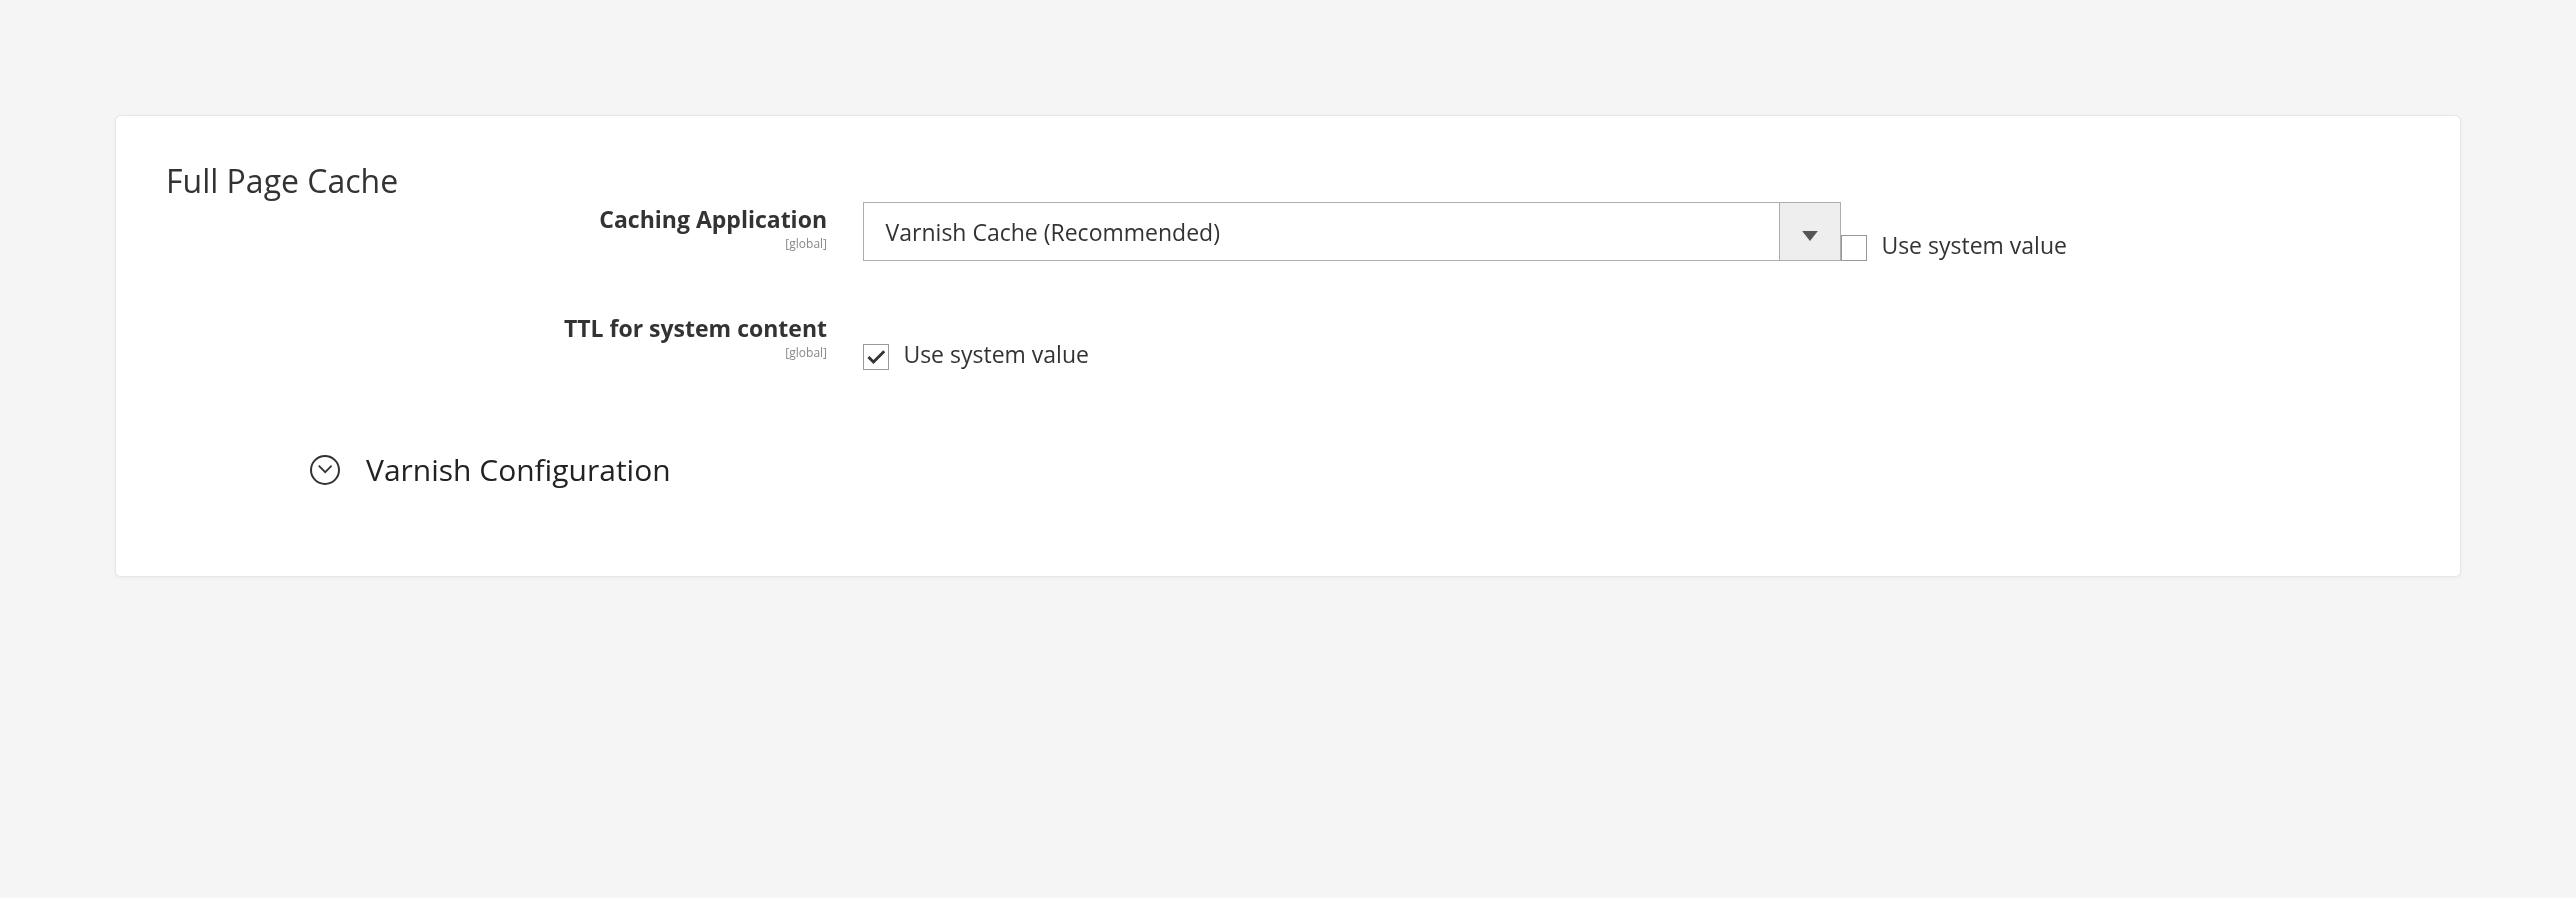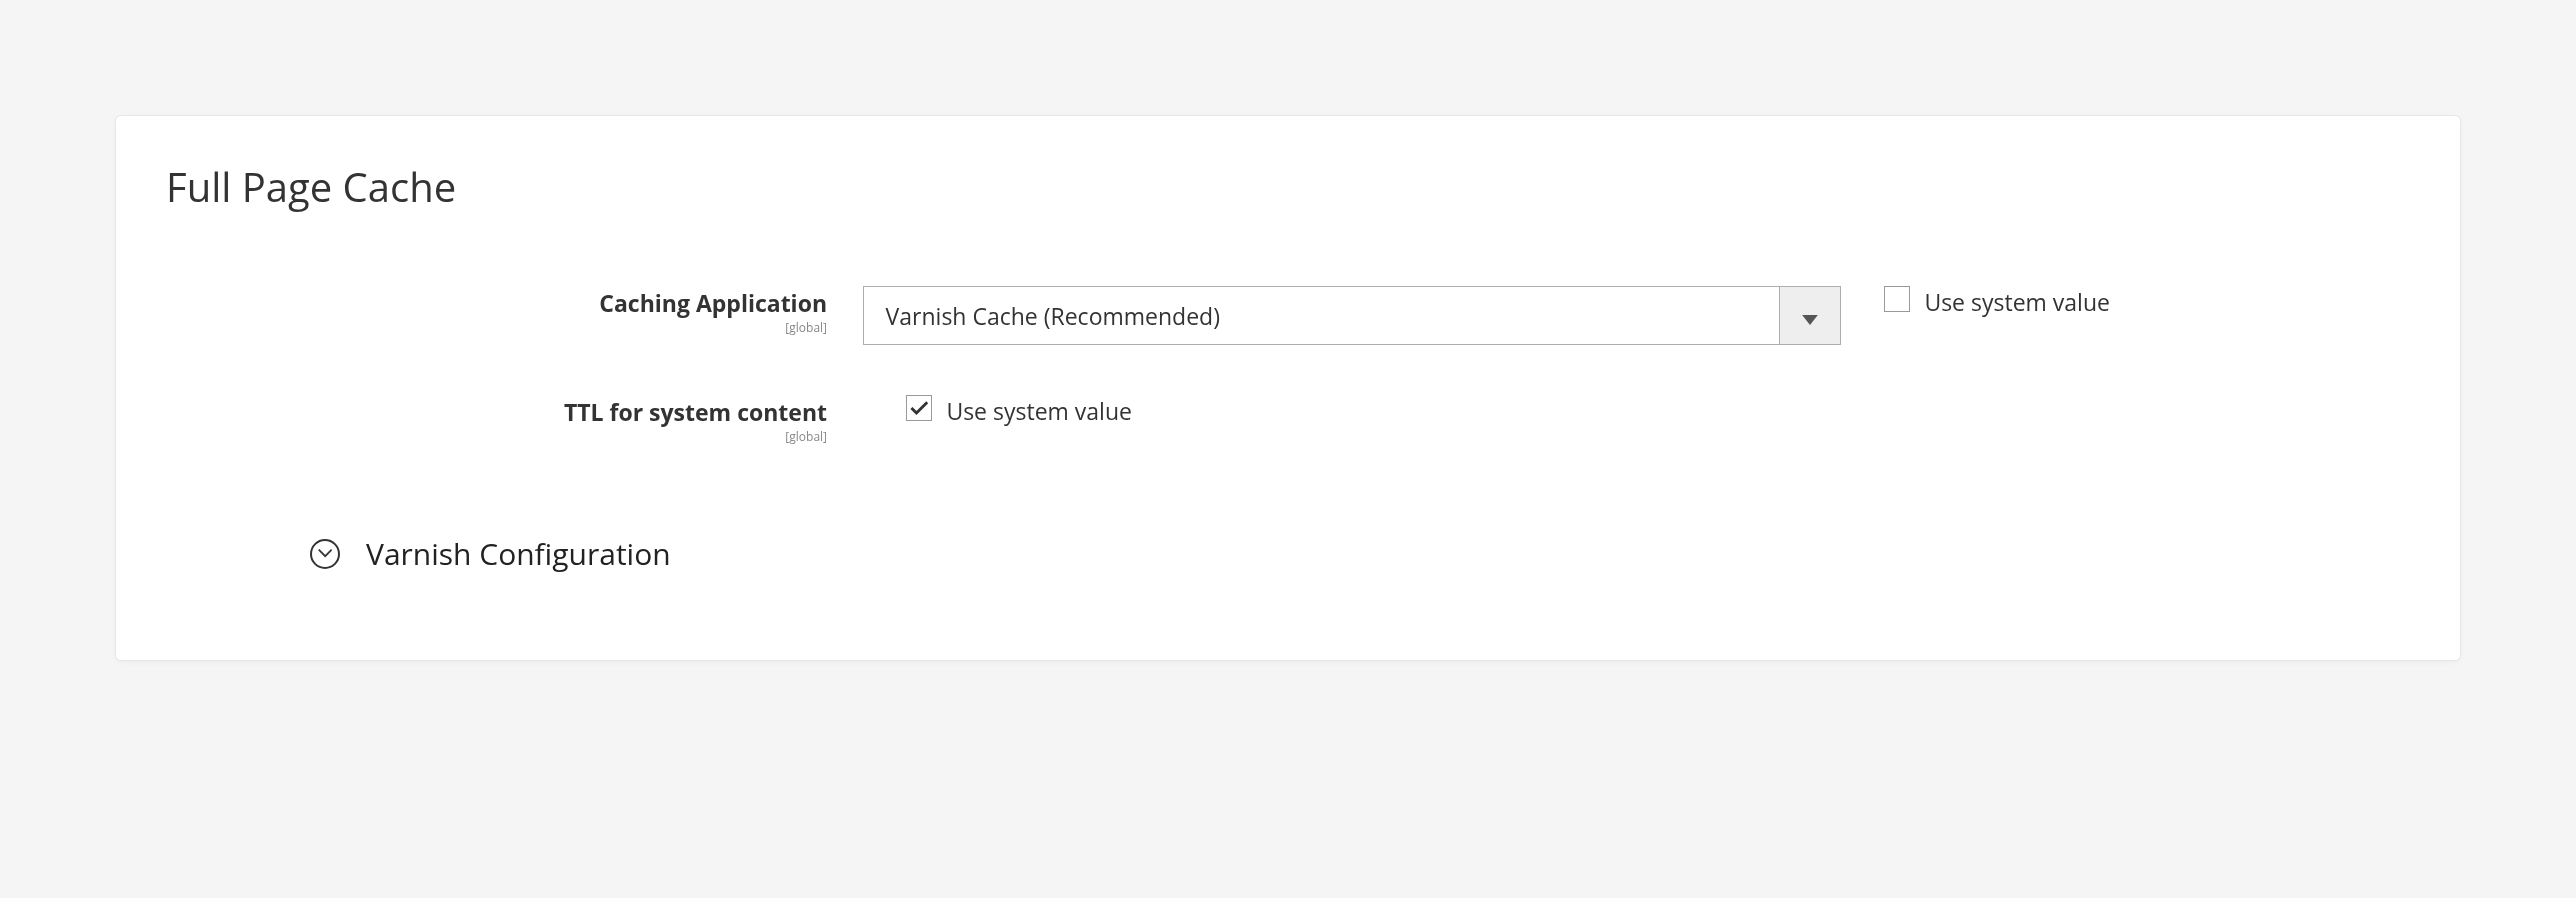--- a/index.html
+++ b/index.html
@@ -12,24 +12,23 @@
     padding: 115px;
   }
   .panel {
     background: #fff;
     border: 0.7px solid #e6e6e6;
     border-radius: 5.8px;
     box-shadow: 0 1.4px 4.3px rgba(0,0,0,0.03);
     padding: 43px 50px 86px 50px;
   }
   .panel-title {
-    font-size: 40px;
+    font-size: 32px;
     font-weight: 400;
     color: #333;
-    margin-bottom: 72px;
   }
   .form-row {
     display: flex;
     align-items: flex-start;
     margin-bottom: 50px;
   }
   .label-col {
     flex: 0 0 697px;
     text-align: right;
     padding-right: 36px;
@@ -92,22 +91,21 @@
   .text-input:disabled { color: #999; }
   .help-text {
     font-size: 20px;
     color: #666;
     margin-top: 20px;
     line-height: 1.5;
   }
   .sys-col {
     flex: 0 0 auto;
     display: flex;
-    align-items: flex-start;
-    padding-left: 43px;
+    align-items: flex-end;
     height: 59px;
   }
   .checkbox {
     width: 26px;
     height: 26px;
     border: 1.4px solid #999;
     background: #fff;
     display: inline-flex;
     align-items: center;
     justify-content: center;

